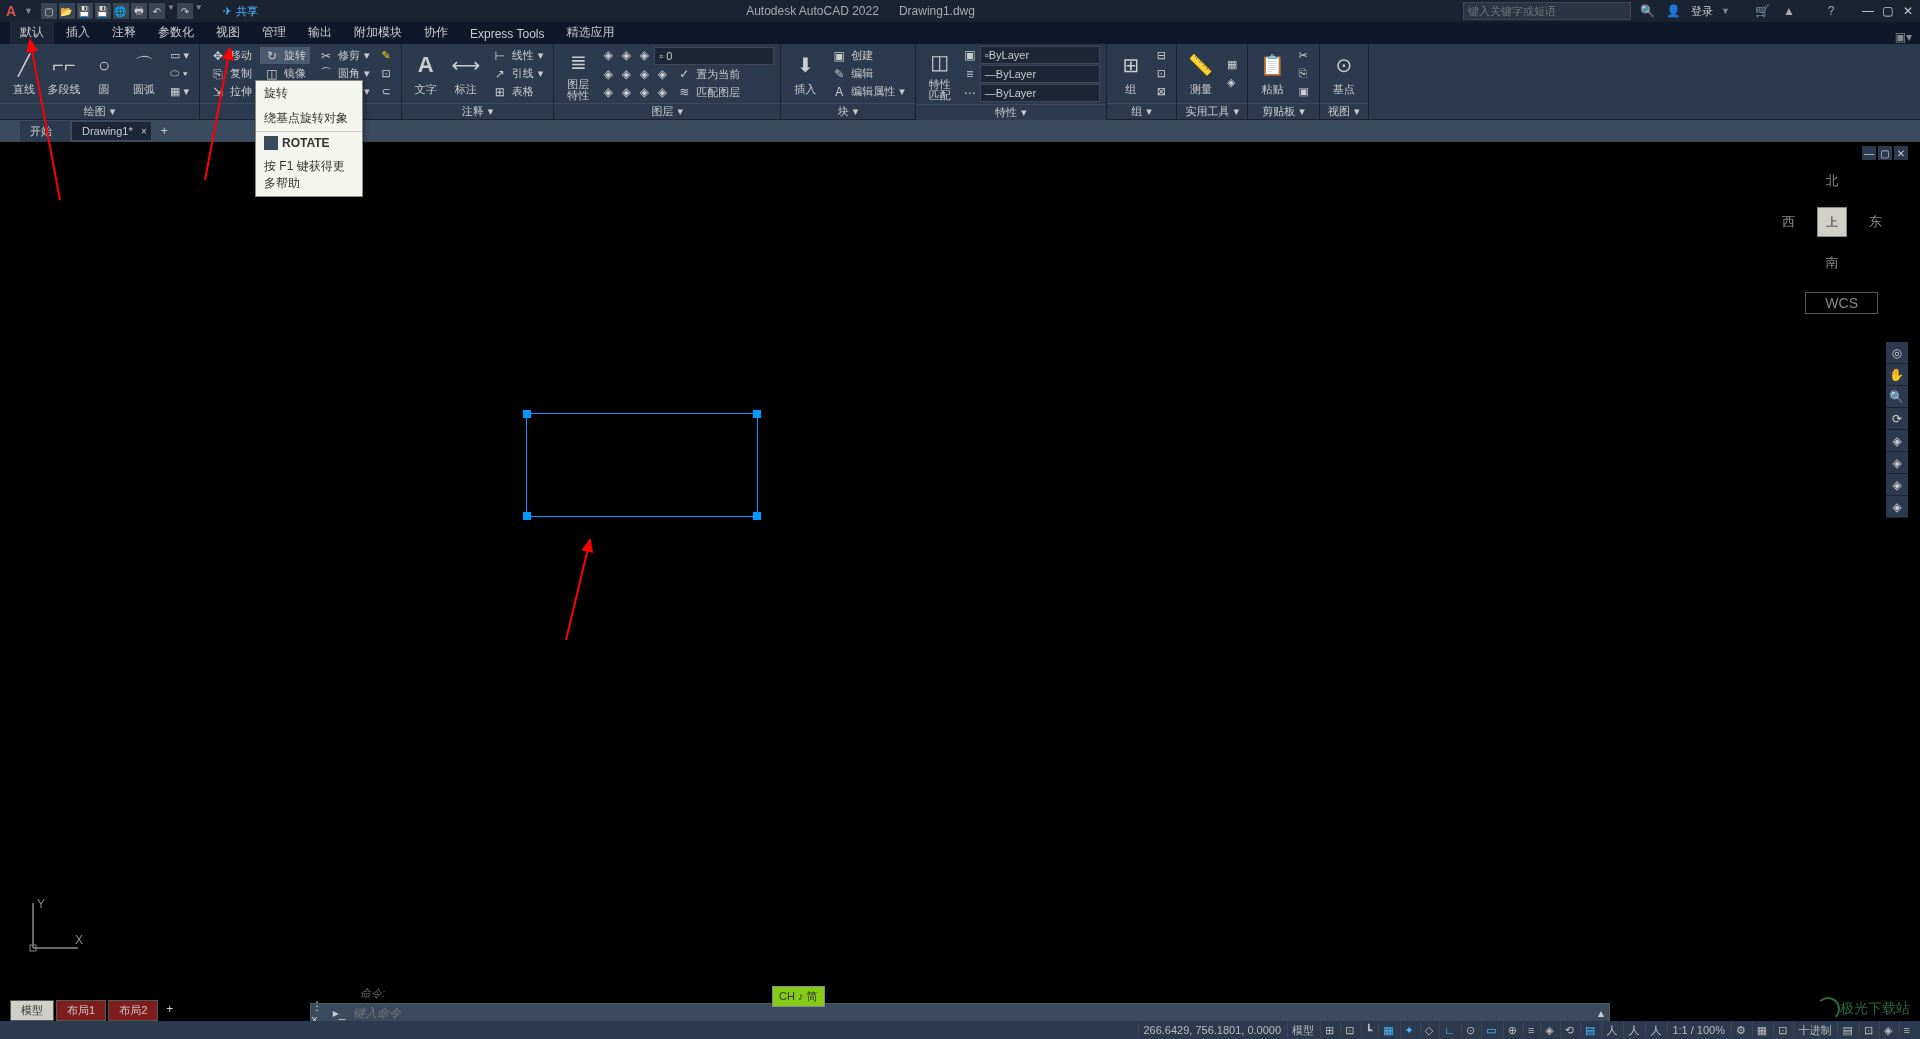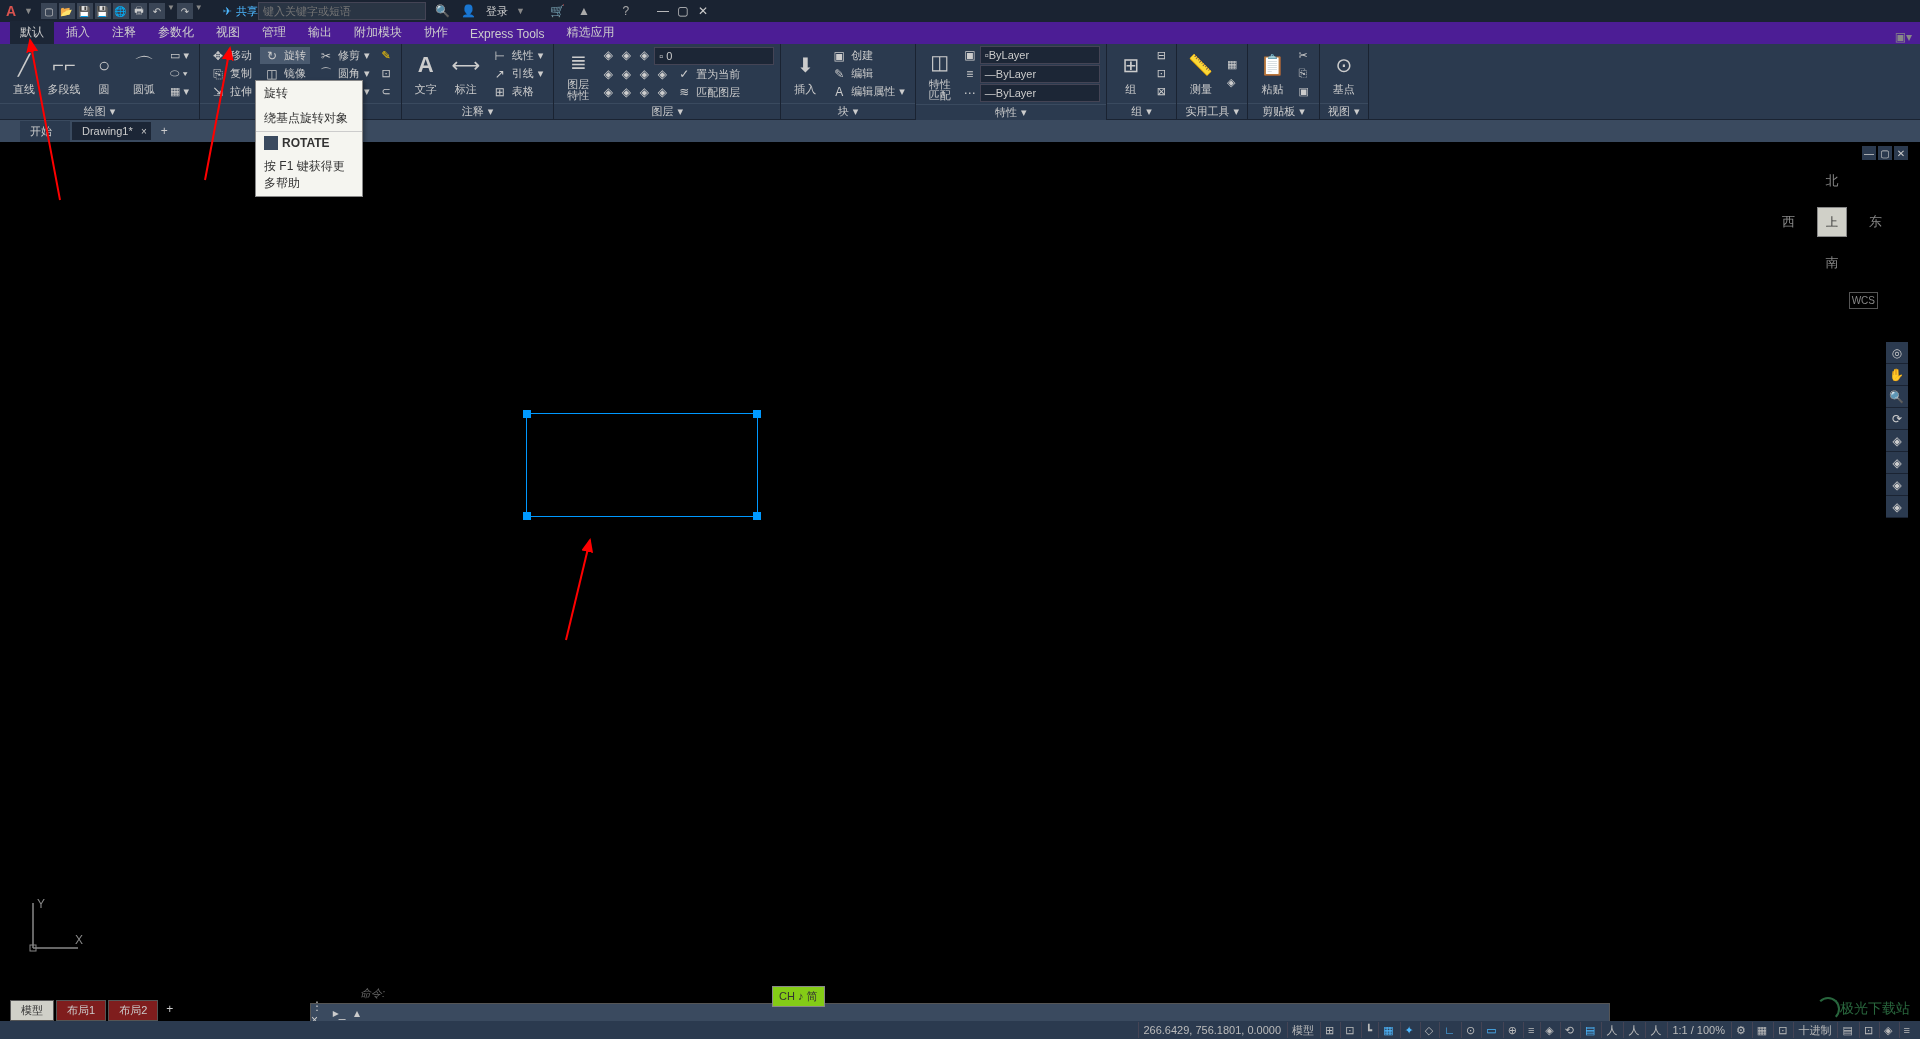--- a/index.html
+++ b/index.html
@@ -12,21 +12,21 @@
 .qat-btn { width: 16px; height: 16px; background: #3a4556; display: flex; align-items: center; justify-content: center; cursor: pointer; font-size: 10px; }
 .share-btn { display: flex; align-items: center; gap: 4px; margin-left: 20px; color: #4db8ff; font-size: 11px; }
 .title-center { flex: 1; text-align: center; display: flex; justify-content: center; gap: 20px; color: #aaa; font-size: 12px; }
 .title-right { display: flex; align-items: center; gap: 8px; margin-right: 4px; }
 .search-box { background: #2a3544; border: 1px solid #445; width: 168px; height: 18px; padding: 0 4px; color: #888; font-size: 11px; }
 .title-icon { width: 18px; height: 18px; color: #aaa; display: flex; align-items: center; justify-content: center; cursor: pointer; }
 .win-controls { display: flex; gap: 4px; margin-left: 12px; }
 .win-btn { width: 16px; height: 16px; color: #ccc; cursor: pointer; display: flex; align-items: center; justify-content: center; }
 
 
-.ribbon-tabs { height: 22px; background: #4c1d95; display: flex; align-items: flex-end; padding-left: 10px; gap: 2px; }
+.ribbon-tabs { height: 22px; background: #0f172a; display: flex; align-items: flex-end; padding-left: 10px; gap: 2px; }
 .ribbon-tab { padding: 3px 10px; color: #ccc; font-size: 12px; cursor: pointer; }
 .ribbon-tab.active { background: #1c2636; }
 .ribbon-tab-arrow { margin-left: auto; margin-right: 8px; color: #888; }
 
 
 .ribbon { height: 76px; background: #2b3a4f; display: flex; border-bottom: 1px solid #1a2332; }
 .panel { border-right: 1px solid #1a2332; display: flex; flex-direction: column; position: relative; }
 .panel-body { flex: 1; display: flex; align-items: center; padding: 2px 6px; gap: 4px; }
 .panel-label { height: 16px; text-align: left; font-size: 11px; color: #ccc; background: #2b3a4f; border-top: 1px solid #3a4a5f; display: flex; align-items: center; justify-content: center; gap: 4px; }
 .big-btn { display: flex; flex-direction: column; align-items: center; justify-content: center; width: 36px; height: 54px; cursor: pointer; }
@@ -59,21 +59,21 @@
 
 .ucs { position: absolute; left: 15px; bottom: 40px; }
 
 
 .viewcube { position: absolute; right: 30px; top: 30px; width: 100px; height: 100px; }
 .vc-top { position: absolute; left: 50%; top: 0; transform: translateX(-50%); color: #888; font-size: 13px; }
 .vc-bottom { position: absolute; left: 50%; bottom: 0; transform: translateX(-50%); color: #888; font-size: 13px; }
 .vc-left { position: absolute; left: 0; top: 50%; transform: translateY(-50%); color: #888; font-size: 13px; }
 .vc-right { position: absolute; right: 0; top: 50%; transform: translateY(-50%); color: #888; font-size: 13px; }
 .vc-center { position: absolute; left: 50%; top: 50%; transform: translate(-50%,-50%); width: 30px; height: 30px; background: #d0d0c8; border: 1px solid #888; display: flex; align-items: center; justify-content: center; color: #333; font-size: 12px; }
-.vc-wcs { position: absolute; right: 34px; top: 150px; border: 1px solid #555; padding: 2px 2px; color: #888; font-size: 10px; }
+.vc-wcs { position: absolute; right: 34px; top: 150px; border: 1px solid #555; padding: 2px 19px; color: #888; font-size: 14px; }
 
 
 .navbar { position: absolute; right: 4px; top: 200px; width: 22px; background: #2b3a4f; display: flex; flex-direction: column; }
 .nav-btn { width: 22px; height: 22px; border-bottom: 1px solid #1a2332; display: flex; align-items: center; justify-content: center; cursor: pointer; font-size: 12px; }
 
 
 .rect { position: absolute; border: 1px solid #0099ff; }
 .grip { position: absolute; width: 8px; height: 8px; background: #0099ff; }
 
 
@@ -116,20 +116,24 @@
     <div class="qat-btn">🌐</div>
     <div class="qat-btn">🖶</div>
     <div class="qat-btn">↶</div>
     <span style="color:#888;font-size:8px">▼</span>
     <div class="qat-btn">↷</div>
     <span style="color:#888;font-size:8px">▼</span>
   </div>
   <div class="share-btn">
     <span>✈</span>
     <span>共享</span>
+  </div>
+  <div class="title-center">
+    <span>Autodesk AutoCAD 2022</span>
+    <span>Drawing1.dwg</span>
   </div>
   <div class="title-right">
     <input class="search-box" placeholder="键入关键字或短语" style="">
     <span class="title-icon">🔍</span>
     <span class="title-icon">👤</span>
     <span style="font-size:11px">登录</span>
     <span style="color:#888;font-size:9px">▼</span>
     <span style="width:8px"></span>
     <span class="title-icon">🛒</span>
     <span class="title-icon">▲</span>
@@ -474,20 +478,21 @@
   <line x1="60" y1="200" x2="30" y2="40" stroke="red" stroke-width="2" marker-end="url(#ah)"></line>
   <line x1="205" y1="180" x2="230" y2="48" stroke="red" stroke-width="2" marker-end="url(#ah)"></line>
   <line x1="566" y1="640" x2="590" y2="540" stroke="red" stroke-width="2" marker-end="url(#ah)"></line>
 </svg>
 
 <div class="cmd-hint">命令:</div>
 
 <div class="cmdline">
   <div class="cmd-handle">⋮ ×</div>
   <div class="cmd-icon">▸_</div>
+  <input class="cmd-input" placeholder="键入命令" style="">
   <div class="cmd-icon" style="width:16px">▴</div>
 </div>
 
 <div class="ime">CH ♪ 简</div>
 
 <div class="bottom-tabs">
   <div class="btab active">模型</div>
   <div class="btab">布局1</div>
   <div class="btab">布局2</div>
   <div class="btab-add">+</div>

